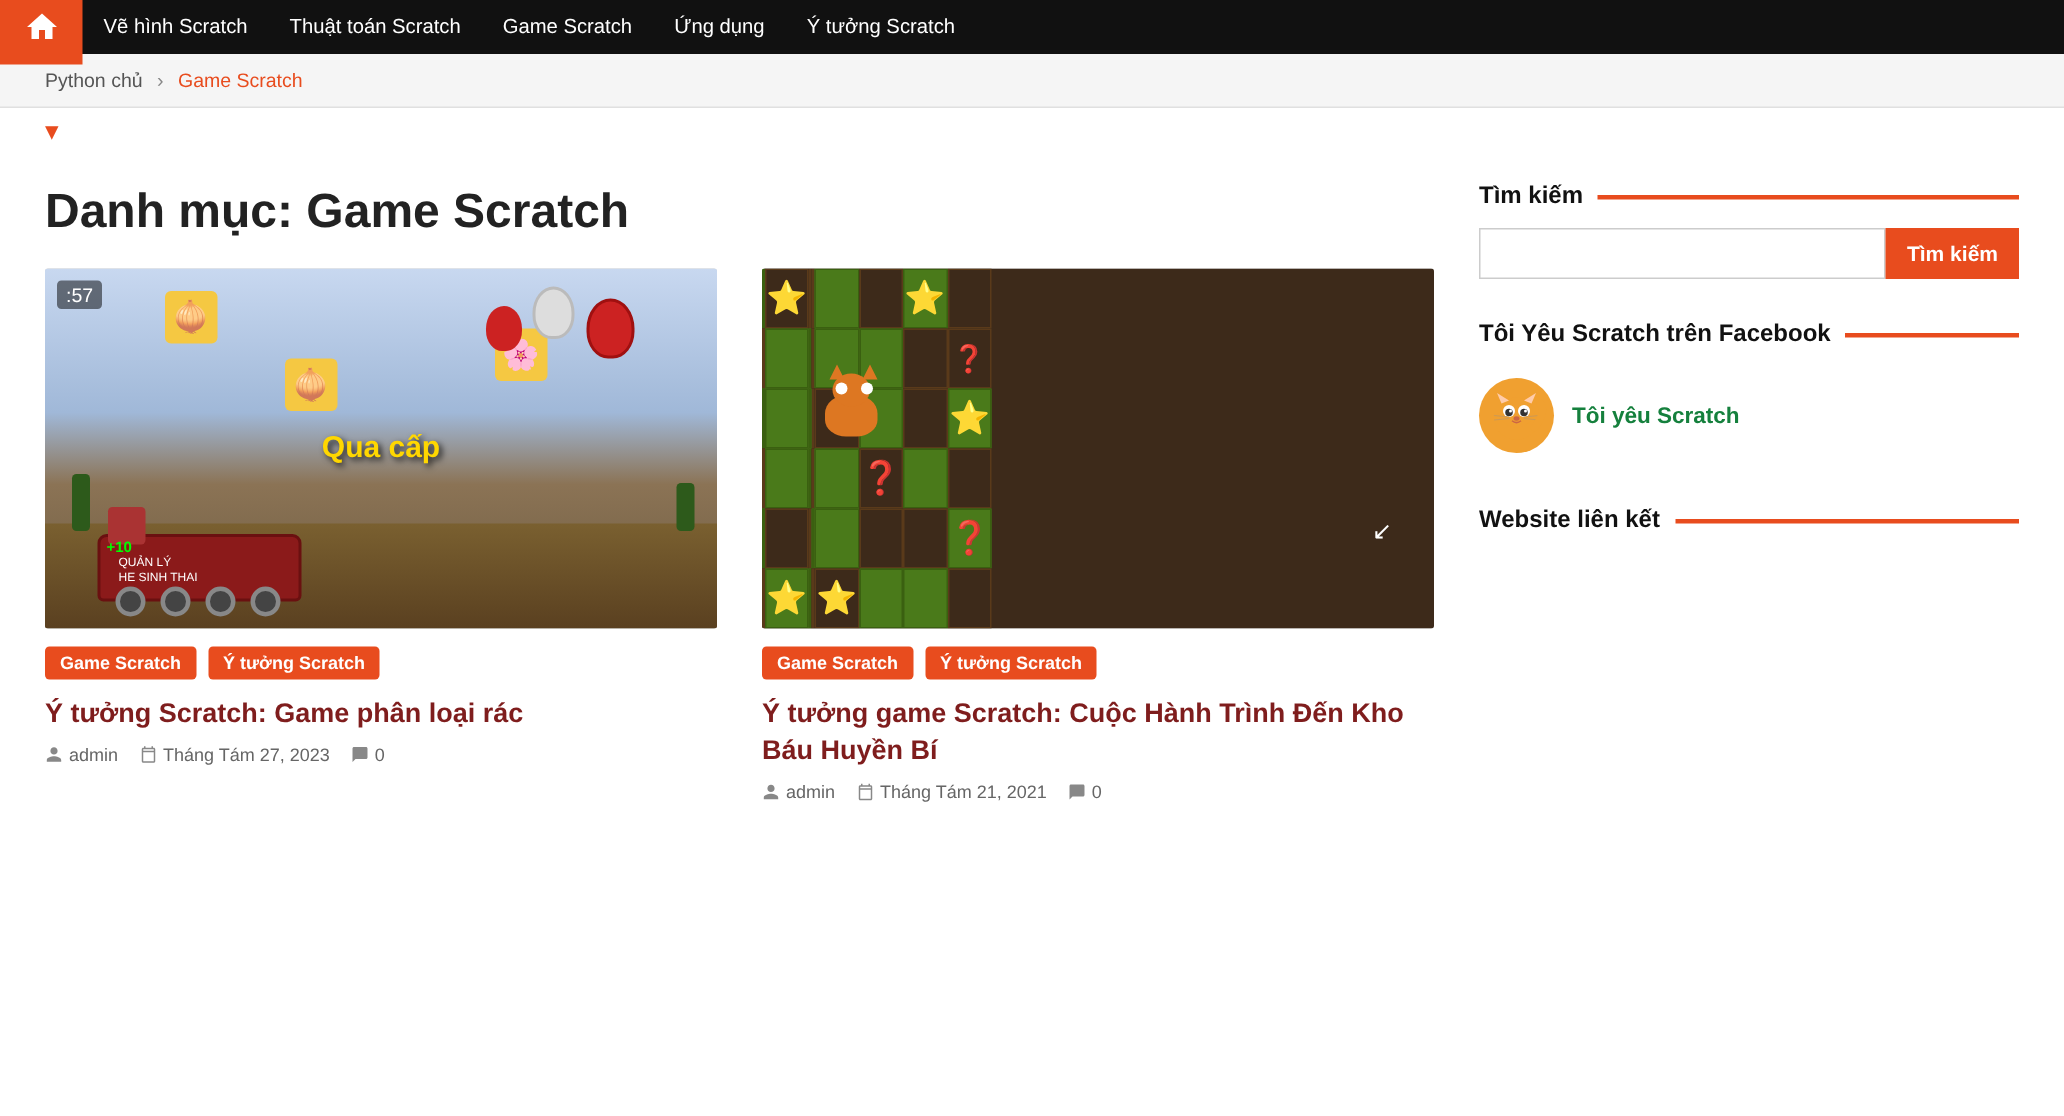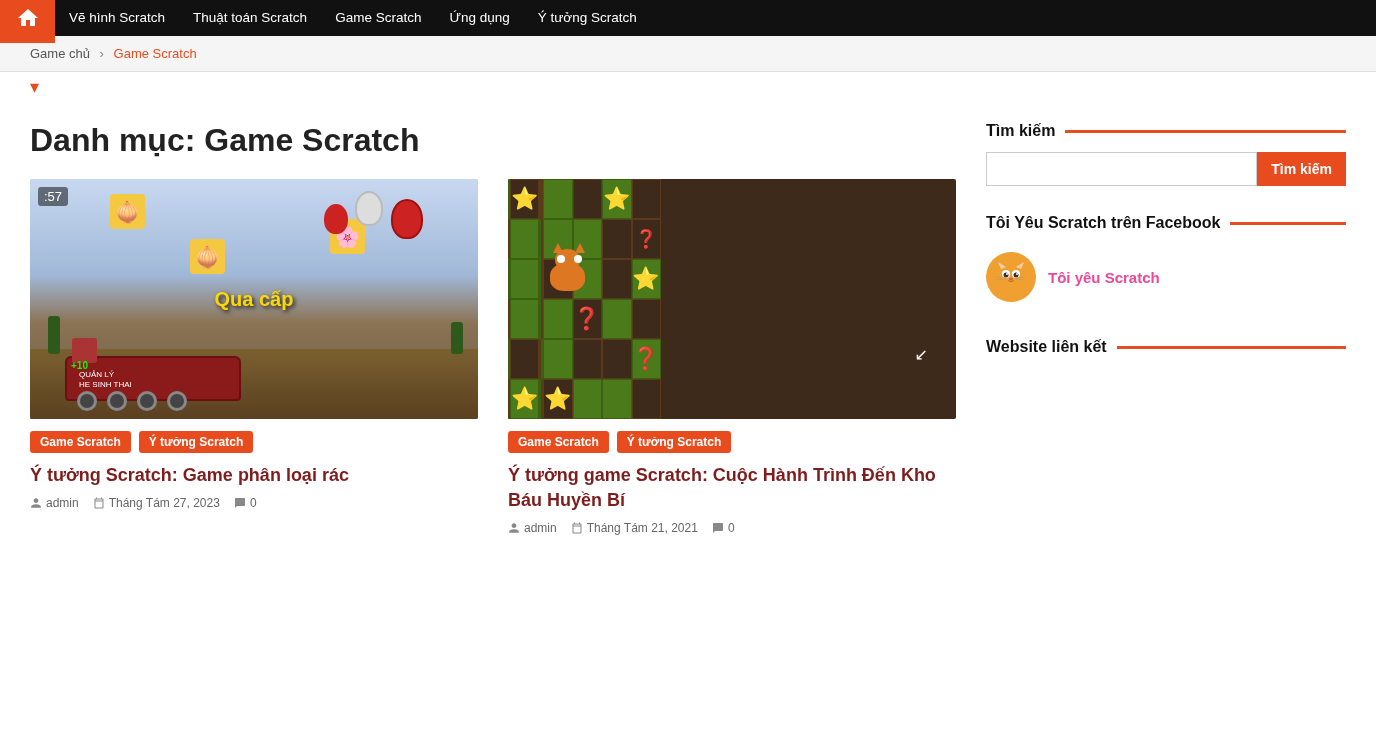--- a/index.html
+++ b/index.html
@@ -62,21 +62,21 @@
 
     
     .search-box { display: flex; gap: 0; }
     .search-input { flex: 1; border: 1px solid #ccc; padding: 8px 10px; font-size: 14px; outline: none; }
     .search-btn { background: #e84c1e; color: #fff; border: none; padding: 8px 14px; font-size: 14px; font-weight: 600; cursor: pointer; white-space: nowrap; }
 
     
     .facebook-section { background: #fff; }
     .facebook-profile { display: flex; align-items: center; gap: 12px; padding: 8px 0; }
     .fb-avatar { width: 50px; height: 50px; border-radius: 50%; background: #f0a030; display: flex; align-items: center; justify-content: center; overflow: hidden; }
-    .fb-name { font-size: 15px; font-weight: 600; color: #ec4899; text-align: center; }
+    .fb-name { font-size: 15px; font-weight: 600; color: #15803d; text-align: center; }
 
     
     .website-links-title { font-size: 16px; font-weight: 700; color: #111; margin-top: 20px; display: flex; align-items: center; gap: 10px; }
     .website-links-title::after { content: ''; flex: 1; height: 3px; background: #e84c1e; }
 
     
     .breadcrumb-arrow { text-align: left; padding: 4px 30px; color: #e84c1e; font-size: 18px; }
   </style>
 </head>
 <body>
@@ -101,21 +101,21 @@
         <a href="#">Ứng dụng</a>
       </li>
     <li>
         <a href="#">Ý tưởng Scratch</a>
       </li>
   </ul>
 </nav>
 
 <div class="breadcrumb-bar">
   <div class="breadcrumb">
-    <a href="#">Game chủ</a>
+    <a href="#">Python chủ</a>
     <span class="sep">›</span>
     <span class="current">Game Scratch</span>
   </div>
 </div>
 <div class="breadcrumb-arrow">▾</div>
 
 <div class="page-container">
 
   <div class="main-content">
     <h1 class="category-title">
@@ -138,21 +138,21 @@
             <div style="position:absolute;top:12px;right:95px;width:28px;height:35px;background:#ddd;border-radius:50% 50% 45% 45%;border:2px solid #bbb;"></div>
             <div style="position:absolute;top:25px;right:130px;width:24px;height:30px;background:#cc2222;border-radius:50% 50% 45% 45%;"></div>
 
             <div class="thumb1-level">Qua cấp</div>
 
             <div style="position:absolute;bottom:0;left:0;right:0;height:70px;background:linear-gradient(to top,#5a4020,#7a6030);"></div>
 
             <div style="position:absolute;bottom:65px;left:18px;width:12px;height:38px;background:#2d5a1b;border-radius:3px;"></div>
             <div style="position:absolute;bottom:65px;right:15px;width:12px;height:32px;background:#2d5a1b;border-radius:3px;"></div>
 
-            <div style="position:absolute;bottom:18px;left:35px;width:176px;height:45px;background:#8b1a1a;border-radius:6px 6px 4px 4px;border:2px solid #6a1010;">
+            <div style="position:absolute;bottom:18px;left:35px;width:136px;height:45px;background:#8b1a1a;border-radius:6px 6px 4px 4px;border:2px solid #6a1010;">
               <div style="width:25px;height:25px;background:#aa3333;border-radius:3px;position:absolute;top:-20px;left:5px;"></div>
               <div style="position:absolute;bottom:-12px;left:10px;width:20px;height:20px;background:#444;border-radius:50%;border:3px solid #888;"></div>
               <div style="position:absolute;bottom:-12px;left:40px;width:20px;height:20px;background:#444;border-radius:50%;border:3px solid #888;"></div>
               <div style="position:absolute;bottom:-12px;left:70px;width:20px;height:20px;background:#444;border-radius:50%;border:3px solid #888;"></div>
               <div style="position:absolute;bottom:-12px;left:100px;width:20px;height:20px;background:#444;border-radius:50%;border:3px solid #888;"></div>
               <div style="position:absolute;top:2px;left:4px;color:#0f0;font-size:10px;font-weight:bold;">+10</div>
               <div style="position:absolute;top:12px;left:12px;color:#fff;font-size:8px;line-height:1.2;">QUẢN LÝ<br>HE SINH THAI</div>
             </div>
           </div>
         </div>

